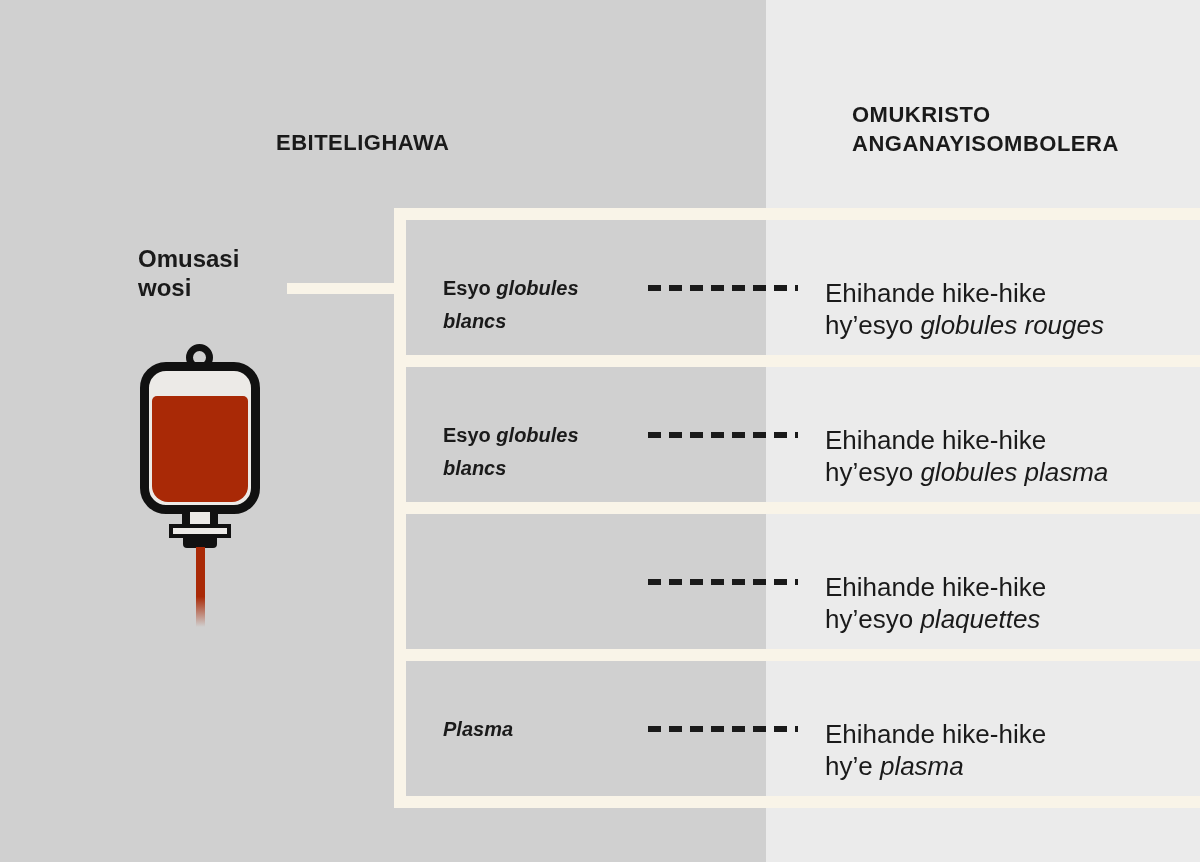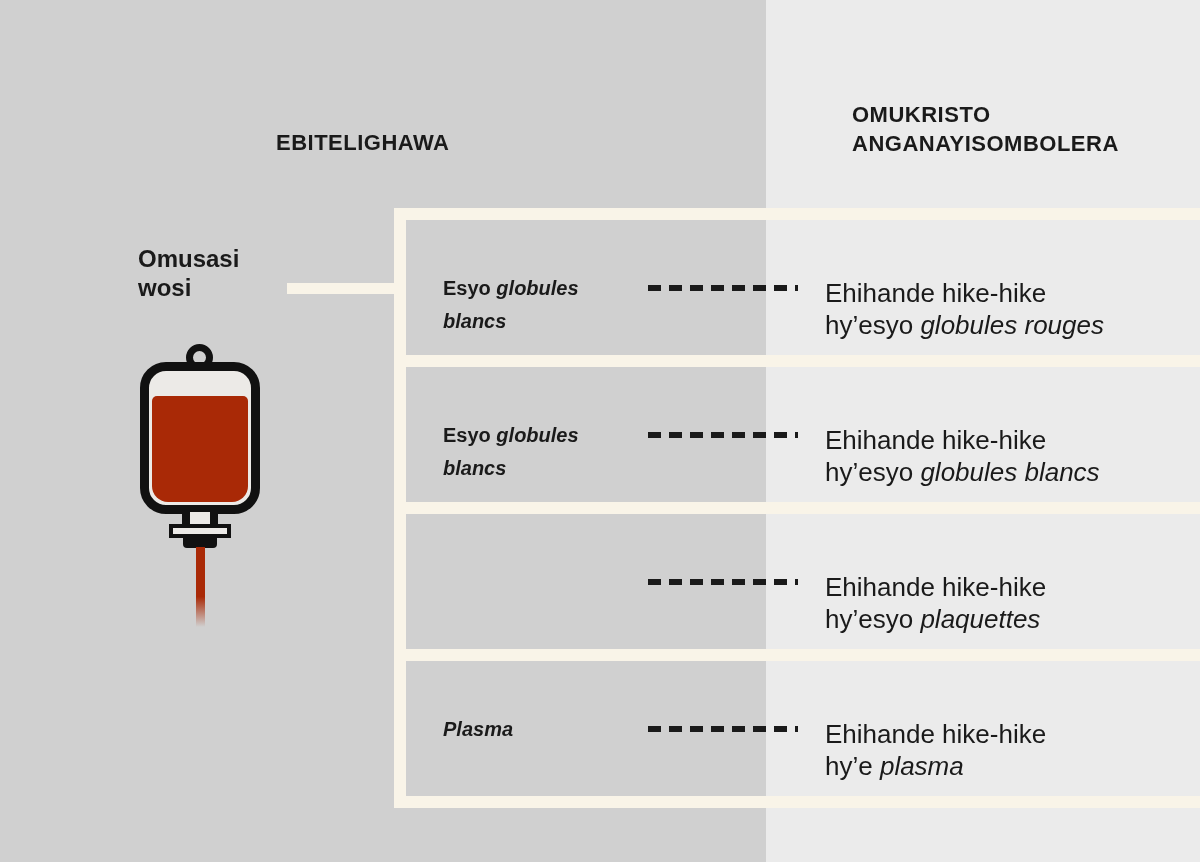--- a/index.html
+++ b/index.html
@@ -91,21 +91,21 @@
   </div>
 
   <div class="crow">
     <div class="name">
       <span>Esyo </span><em>globules</em><br>
       <em>blancs</em>
     </div>
     <div class="dash"></div>
     <div class="desc">
       <span>Ehihande hike-hike</span><br>
-      <span>hy’esyo </span><em>globules blancs</em>
+      <span>hy’esyo </span><em>globules plasma</em>
     </div>
   </div>
 
   <div class="crow">
     <div class="dash"></div>
     <div class="desc">
       <span>Ehihande hike-hike</span><br>
       <span>hy’esyo </span><em>plaquettes</em>
     </div>
   </div>

